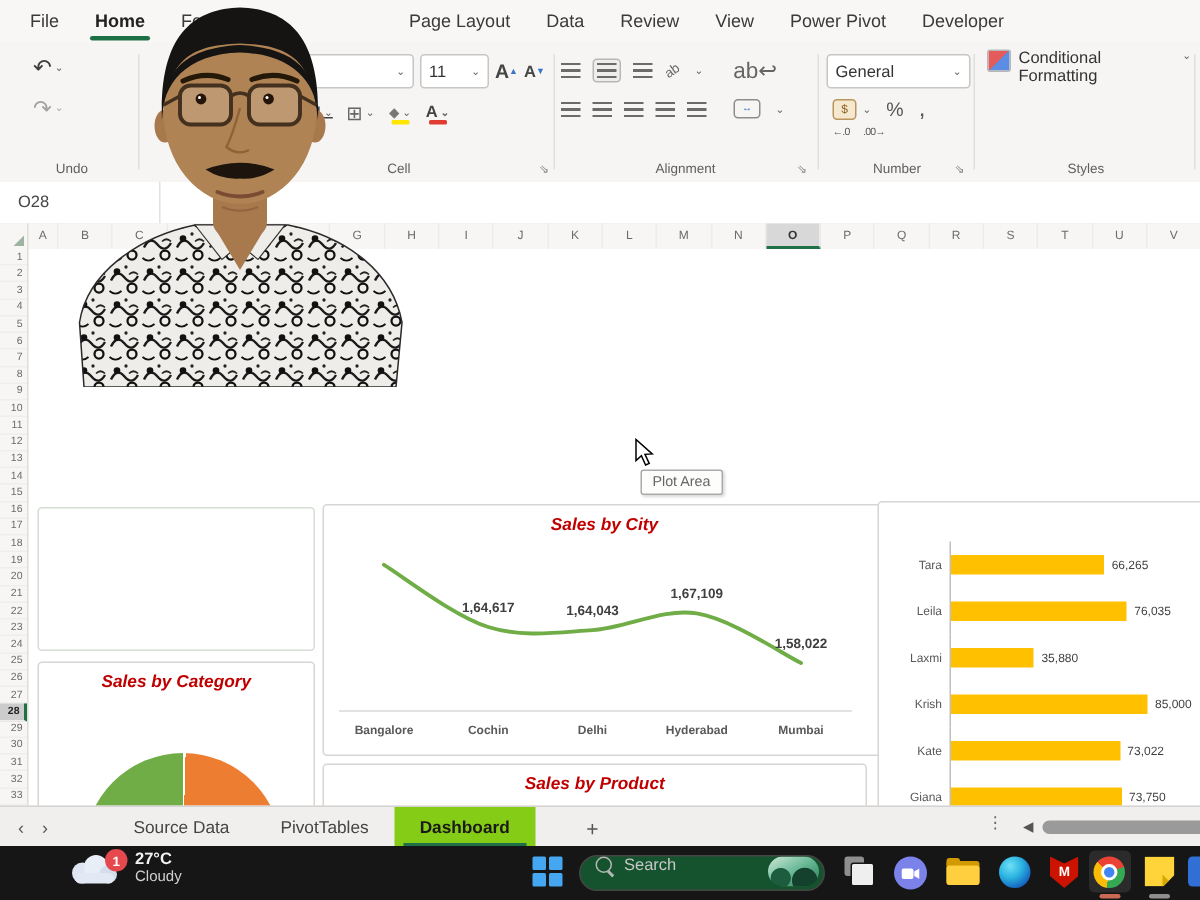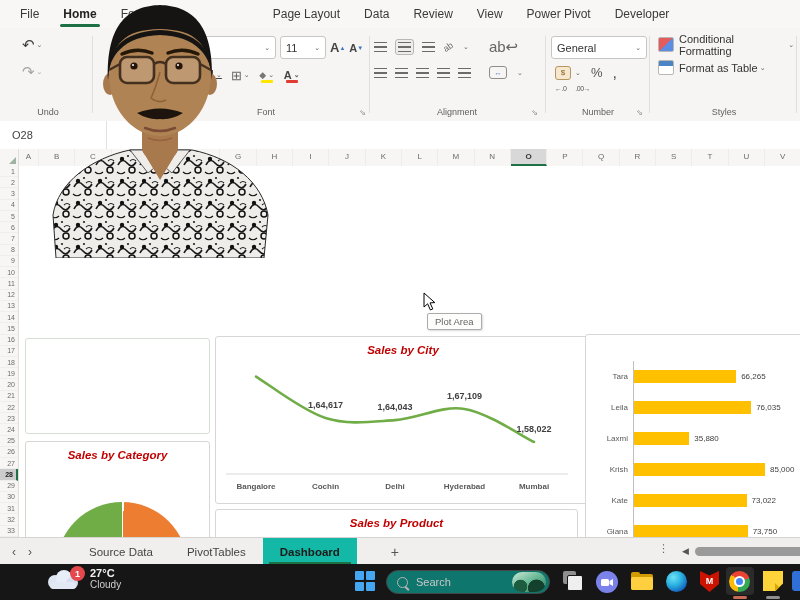--- a/index.html
+++ b/index.html
@@ -22,21 +22,21 @@
   .selbox{background:#fff;border:1px solid #c8c6c4;border-radius:3px;font-size:11px;color:#333;display:flex;align-items:center;padding:0 5px;height:21px}
   .bars{width:13px;height:10px;background:repeating-linear-gradient(#6b6b6b 0 1.4px,transparent 1.4px 4.3px)}
   .boxed{border:1px solid #b9b7b5;background:#efedec;padding:2px}
   .undo-g{font-size:15px;color:#3e3d3c}
   .redo-g{font-size:15px;color:#a5a3a1}
   .u-ital{font-family:"Liberation Serif",serif;font-style:italic;font-size:13px}
   .u-und{text-decoration:underline;font-size:12px}
   .colorbar{position:absolute;left:2px;right:2px;bottom:0;height:3px;border-radius:1px}
   .sml{font-size:7px;color:#555;letter-spacing:-0.5px}
   .sticon{width:14px;height:13px;border-radius:2px;margin-right:5px;flex:none}
-  .strow{display:flex;align-items:center;height:23px;font-size:11px;color:#333;padding-left:4px}
+  .strow{display:flex;height:23px;font-size:11px;color:#333;padding-left:4px}
   
   .fbar{position:absolute;left:0;top:121px;width:800px;height:28px;background:#fff;border-bottom:1px solid #e1dfdd;display:flex;align-items:stretch}
   .namebox{width:94px;border-right:1px solid #e4e2e0;font-size:11px;color:#444;display:flex;align-items:center;padding-left:12px}
   .finput{flex:1}
   
   .colhdr{position:absolute;left:0;top:149px;width:800px;height:17px;background:#f7f6f5;border-bottom:1px solid #dcdad8;display:flex}
   .corner{width:18px;flex:none;border-right:1px solid #e0deda;position:relative}
   .corner::after{content:"";position:absolute;right:2px;bottom:2px;border-left:7px solid transparent;border-bottom:7px solid #9fb3a3}
   .ch{flex:none;text-align:center;font-size:8px;color:#6b6b6b;line-height:16px;border-right:1px solid #eeecea;box-sizing:border-box}
   .ch.sel{background:#d8d8d8;border-bottom:2px solid #1e7145;color:#333;font-weight:bold}
@@ -66,37 +66,37 @@
   .sbar{height:13px;background:#ffc000;flex:none}
   .sval{font-size:8px;color:#3f3f3f;margin-left:5px;white-space:nowrap}
   
   .ttip{position:absolute;left:427px;top:313px;background:#fdfdfc;border:1px solid #ababab;border-radius:2px;font-size:9.5px;color:#666;padding:2px 7px;z-index:46;box-shadow:1px 1px 2px rgba(0,0,0,.15)}
   .cursor{position:absolute;left:423px;top:292px;z-index:47}
   
   .sheetbar{position:absolute;left:0;top:537px;width:800px;height:27px;background:#f1efed;border-top:1px solid #d6d4d2;display:flex;align-items:stretch}
   .nav{display:flex;align-items:center;font-size:12px;color:#555;padding:0 12px}
   .stabs{display:flex;margin-left:28px}
   .stab{display:flex;align-items:center;padding:0 17px;font-size:11.5px;color:#444;position:relative}
-  .stab.active{background:#14b8a6;color:#1b1a19;font-weight:bold}
+  .stab.active{background:#84cc16;color:#1b1a19;font-weight:bold}
   .stab.active::after{content:"";position:absolute;left:6px;right:6px;bottom:0;height:3px;background:#1e7145}
   .addsheet{display:flex;align-items:center;padding:0 16px;font-size:14px;color:#555;margin-left:18px}
   .sdots{position:absolute;left:658px;top:4px;font-size:11px;color:#666;letter-spacing:0}
   .sarrow{position:absolute;left:682px;top:8px;font-size:9px;color:#555}
   .hthumb{position:absolute;left:695px;top:9px;width:110px;height:9px;background:#9a9a9a;border-radius:5px}
   
   .taskbar{position:absolute;left:0;top:564px;width:800px;height:36px;background:#161616;z-index:60}
   .weather{position:absolute;left:42px;top:3px;display:flex;align-items:center}
   .wtxt{margin-left:8px;line-height:12px}
   .wtemp{font-size:11px;font-weight:bold;color:#f2f2f2}
   .wcond{font-size:10px;color:#cfcfcf}
   .wbadge{position:absolute;left:28px;top:-1px;width:15px;height:15px;border-radius:50%;background:#e5484d;color:#fff;font-size:9px;font-weight:bold;display:flex;align-items:center;justify-content:center}
   .tbi{position:absolute;top:7px}
   .win11{left:355px;width:20px;height:20px;display:grid;grid-template-columns:9px 9px;grid-template-rows:9px 9px;gap:2px}
   .win11 span{background:#45a6f1;border-radius:1px}
-  .spill{left:386px;top:6px;width:164px;height:24px;background:#0f766e;border:1px solid #454545;border-radius:13px;display:flex;align-items:center;padding:0 3px 0 10px;box-sizing:border-box}
+  .spill{left:386px;top:6px;width:164px;height:24px;background:#14532d;border:1px solid #454545;border-radius:13px;display:flex;padding:0 3px 0 10px;box-sizing:border-box}
   .mag{width:9px;height:9px;border:1.6px solid #b5b5b5;border-radius:50%;position:relative;flex:none}
   .mag::after{content:"";position:absolute;left:8px;top:8px;width:5px;height:1.6px;background:#b5b5b5;transform:rotate(45deg);transform-origin:0 0}
   .stxt{font-size:11px;color:#c8c8c8;margin-left:8px;flex:1}
   .schip{width:34px;height:20px;border-radius:10px;flex:none;background:radial-gradient(circle at 72% 80%,#14412e 0 28%,transparent 30%),radial-gradient(circle at 25% 72%,#1d5c3f 0 22%,transparent 24%),linear-gradient(150deg,#cfe9d8,#66b894 50%,#2d7a57)}
   .tview{left:563px;width:20px;height:20px;position:absolute}
   .tview .b1{position:absolute;left:0;top:0;width:13px;height:13px;background:#8f8f8f;border-radius:2px}
   .tview .b2{position:absolute;right:0;bottom:0;width:14px;height:14px;background:#efefef;border-radius:2px;border:1px solid #161616}
   .chat{left:596px;width:22px;height:22px;border-radius:50%;background:#7b83eb;display:flex;align-items:center;justify-content:center}
   .folder{left:631px;width:22px;height:22px}
   .folder .back{position:absolute;left:0;top:3px;width:22px;height:16px;background:#d19b00;border-radius:2px}
@@ -168,21 +168,21 @@
         <span class="ic u-ital">I</span>
         <span class="ic u-und">U<span class="dd">⌄</span></span>
         <span class="ic" style="font-size:13px;color:#666">⊞<span class="dd">⌄</span></span>
         <span class="ic" style="position:relative;width:16px;height:16px">
             <span style="font-size:9px;color:#777">◆</span>
             <span class="colorbar" style="background:#ffe600"></span>
             <span class="dd">⌄</span>
           </span>
         <span class="ic" style="position:relative;width:16px;height:16px;font-weight:bold;font-size:11px">A<span class="colorbar" style="background:#e03c31"></span><span class="dd">⌄</span></span>
       </div>
-      <div class="glabel">Font</div>
+      <div class="glabel">Cell</div>
       <span class="launch">⇘</span>
     </div>
     <div class="gsep" style="left:369px"></div>
 
     <div class="group" style="left:374px;width:166px">
       <div style="display:flex;gap:8px;margin-top:7px;align-items:center">
         <span class="ic">
             <span class="bars"></span>
           </span>
         <span class="ic boxed">
@@ -237,25 +237,20 @@
       <div class="glabel">Number</div>
       <span class="launch">⇘</span>
     </div>
     <div class="gsep" style="left:649px"></div>
 
     <div class="group" style="left:654px;width:140px">
       <div style="margin-top:2px">
           <div class="strow">
             <span class="sticon" style="background: linear-gradient(135deg, rgb(228, 91, 91) 50%, rgb(91, 141, 228) 50%); border: 1px solid rgb(185, 183, 181);"></span>
             <span>Conditional Formatting</span>
-            <span class="dd">⌄</span>
-          </div>
-          <div class="strow">
-            <span class="sticon" style="background: linear-gradient(rgb(74, 132, 196) 35%, rgb(255, 255, 255) 35%), repeating-linear-gradient(rgb(208, 208, 208) 0px, rgb(208, 208, 208) 1px, rgb(255, 255, 255) 1px, rgb(255, 255, 255) 4px); border: 1px solid rgb(185, 183, 181);"></span>
-            <span>Format as Table</span>
             <span class="dd">⌄</span>
           </div>
         </div>
       <div class="glabel">Styles</div>
     </div>
     <div class="gsep" style="left:796px"></div>
   </div>
 
   <div class="fbar">
     <div class="namebox">O28</div>

